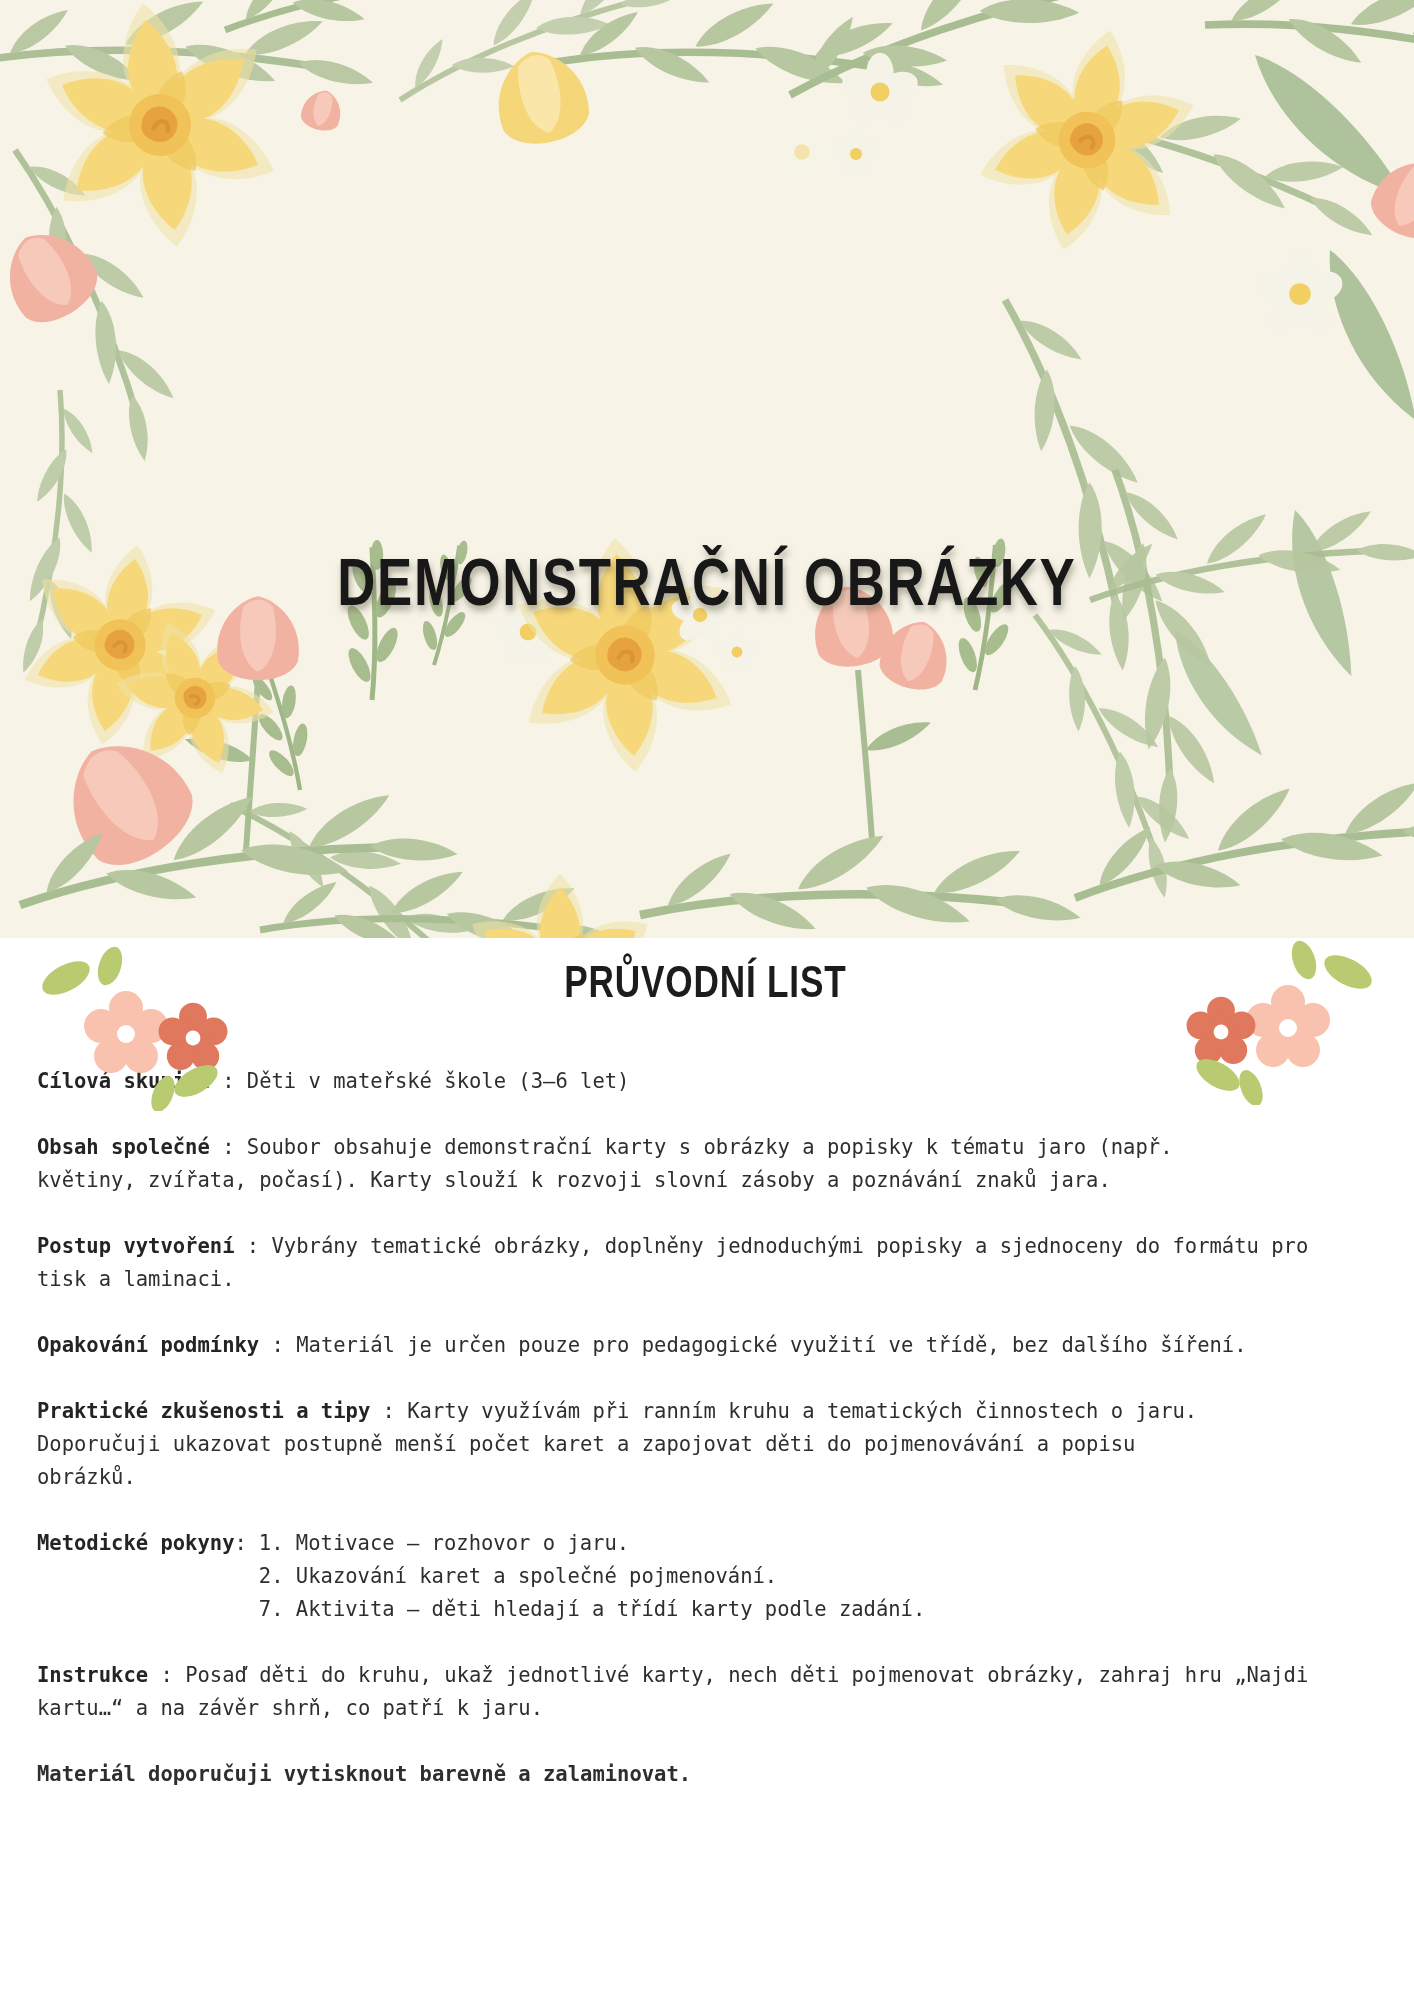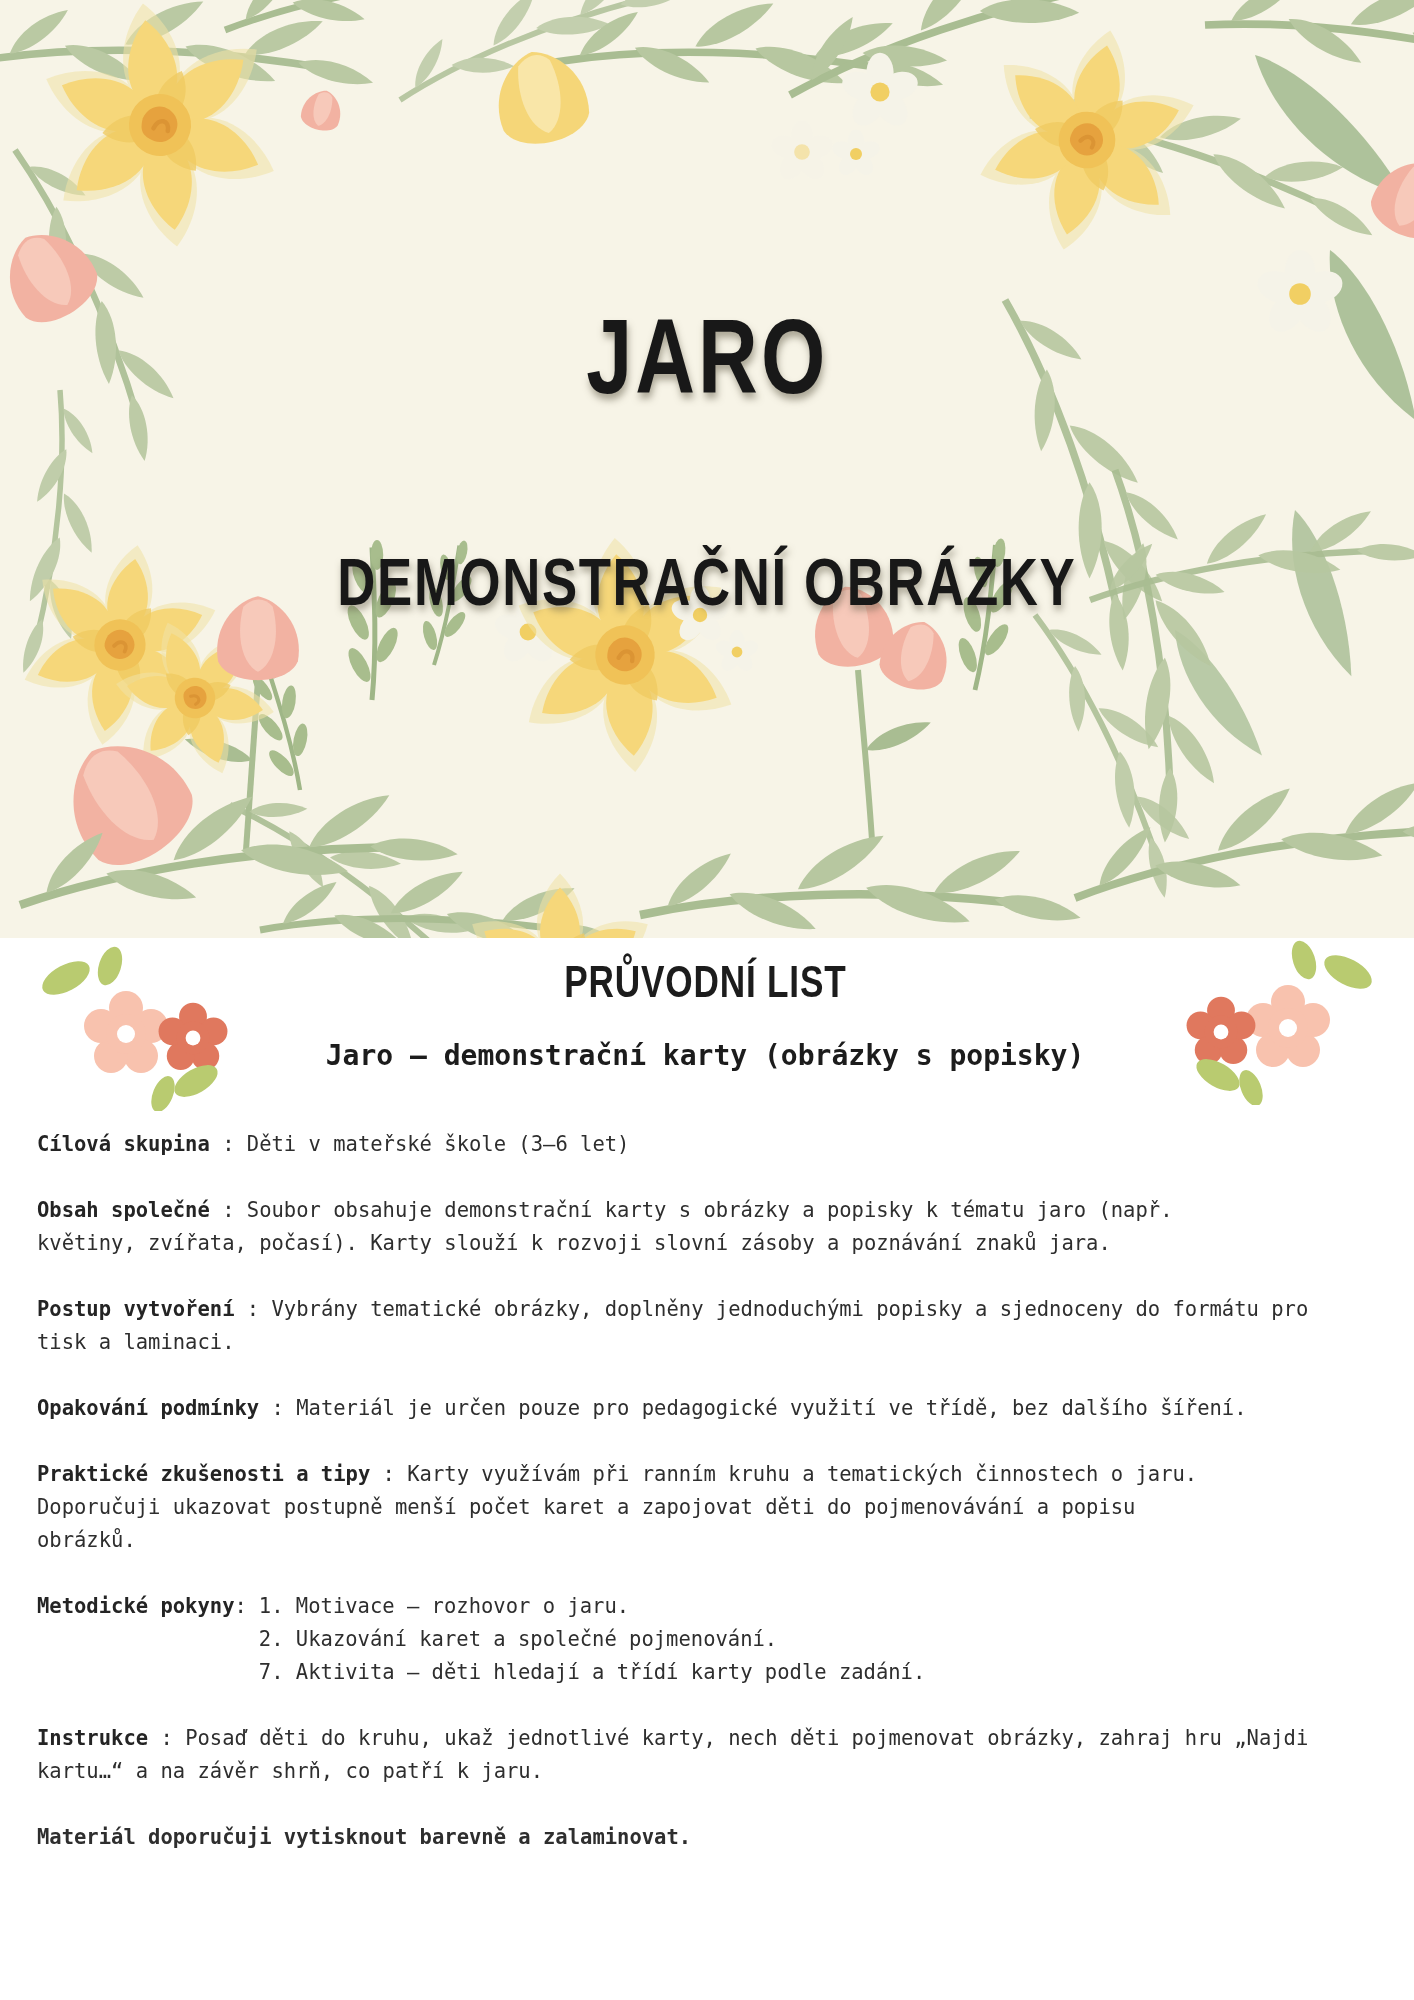--- a/index.html
+++ b/index.html
@@ -185,21 +185,20 @@
 
     <use href="#tulip-pink" transform="translate(140,820) rotate(-35) scale(1.5)"></use>
     <use href="#sprig" transform="translate(230,805) rotate(40) scale(1.2)" opacity="0.9"></use>
     <use href="#sprig" transform="translate(20,905) rotate(-4) scale(1.7)"></use>
     <use href="#sprig" transform="translate(260,930) rotate(5) scale(1.4)"></use>
     <use href="#sprig" transform="translate(640,915) rotate(3) scale(1.7)"></use>
     <use href="#sprig" transform="translate(1075,898) rotate(-6) scale(1.6)"></use>
     <use href="#daffodil" transform="translate(560,975) scale(0.95)"></use>
   </svg>
 
-  <h1 class="main-title"><span class="condense">JARO</span></h1>
   <h2 class="subtitle"><span class="condense2">DEMONSTRAČNÍ OBRÁZKY</span></h2>
 </div>
 
 <div class="sheet">
 
   <svg class="cluster cluster-left" viewBox="0 0 225 165" aria-hidden="true">
     <ellipse cx="48" cy="32" rx="26" ry="13" fill="#b9cb70" transform="rotate(-28 48 32)"></ellipse>
     <ellipse cx="92" cy="20" rx="11" ry="20" fill="#b9cb70" transform="rotate(18 92 20)"></ellipse>
     <g transform="translate(108,88)">
       <g fill="#f8c2ae">
@@ -250,21 +249,20 @@
           <circle cx="-25" cy="-8" r="17"></circle>
           <circle r="20"></circle>
       </g>
       <circle r="9" fill="#ffffff"></circle>
     </g>
     <ellipse cx="178" cy="135" rx="24" ry="12" fill="#b9cb70" transform="rotate(-30 178 135)"></ellipse>
     <ellipse cx="145" cy="148" rx="10" ry="19" fill="#b9cb70" transform="rotate(22 145 148)"></ellipse>
   </svg>
 
   <h3 class="sheet-heading"><span class="condense2">PRŮVODNÍ LIST</span></h3>
-  <h4 class="sheet-subheading">Jaro – demonstrační karty (obrázky s popisky)</h4>
 
   <div class="body-text">
 
     <p class="para"><b class="label">Cílová skupina</b><span class="sep"> : </span><span class="ptext">Děti v mateřské škole (3–6 let)</span></p>
 
     <p class="para"><b class="label">Obsah společné</b><span class="sep"> : </span><span class="ptext">Soubor obsahuje demonstrační karty s obrázky a popisky k tématu jaro (např.
 květiny, zvířata, počasí). Karty slouží k rozvoji slovní zásoby a poznávání znaků jara.</span></p>
 
     <p class="para"><b class="label">Postup vytvoření</b><span class="sep"> : </span><span class="ptext">Vybrány tematické obrázky, doplněny jednoduchými popisky a sjednoceny do formátu pro
 tisk a laminaci.</span></p>

